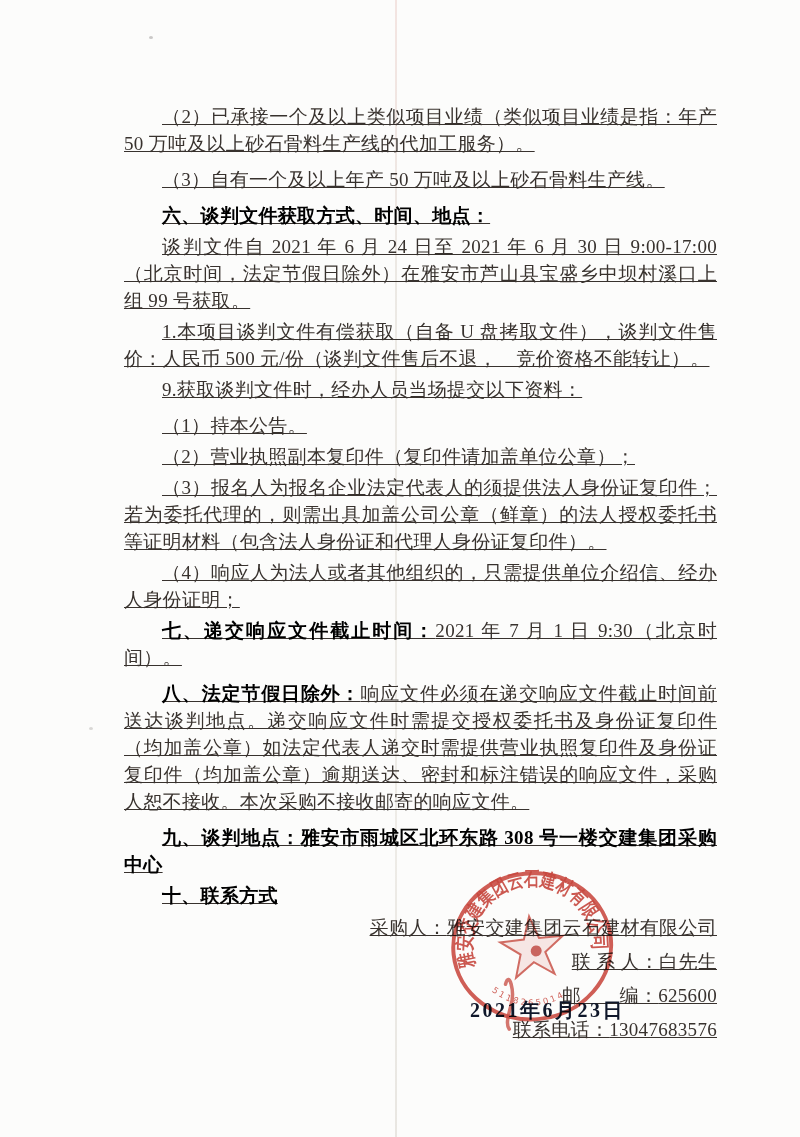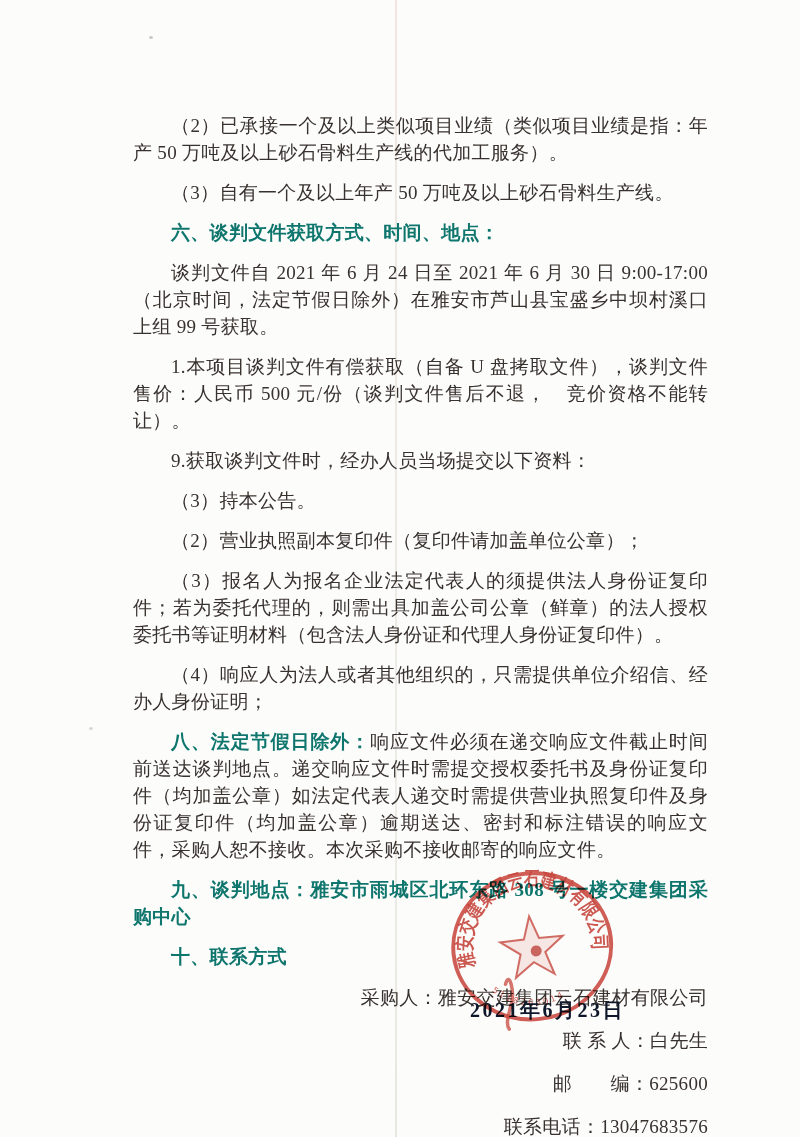--- a/index.html
+++ b/index.html
@@ -23,23 +23,23 @@
   .dot { position: absolute; border-radius: 50%; z-index: 0; }
   .d1 { left: 149px; top: 36px; width: 4px; height: 3px; background: #a9a7a5; opacity: .6; filter: blur(.5px); }
   .d2 { left: 89px; top: 727px; width: 4px; height: 3px; background: #c2c0bd; opacity: .6; filter: blur(.5px); }
   .doc {
     position: absolute; left: 120px; top: 99px; width: 601px; z-index: 1;
     color: #38322e;
     font-size: 19px; line-height: 27px;
     text-align: justify;
     letter-spacing: 0.3px;
   }
-  .para { margin: 13px; text-indent: 2em; }
+  .para { margin: 4px; text-indent: 2em; text-decoration: underline; }
   .mt { margin-top: 9px; }
-  .lead { font-weight: bold; color: #0f766e; }
+  .lead { font-weight: bold; color: #000000; }
   .contacts { margin-top: 2px; padding-left: 75px; }
   .contact { line-height: 30px; text-align: right; }
   .seal {
     position: absolute; left: 444px; top: 863px; width: 182px; height: 172px;
     z-index: 3; transform: rotate(-6deg);
     mix-blend-mode: multiply; opacity: .92;
   }
   .seal svg { display: block; }
   .date {
     position: absolute; left: 451px; top: 997px; z-index: 2;
@@ -64,28 +64,29 @@
     <p class="para mt"><span class="lead"></span><span>（3）自有一个及以上年产 50 万吨及以上砂石骨料生产线。</span></p>
 
     <p class="para mt"><span class="lead">六、谈判文件获取方式、时间、地点：</span><span></span></p>
 
     <p class="para"><span class="lead"></span><span>谈判文件自 2021 年 6 月 24 日至 2021 年 6 月 30 日 9:00-17:00（北京时间，法定节假日除外）在雅安市芦山县宝盛乡中坝村溪口上组 99 号获取。</span></p>
 
     <p class="para"><span class="lead"></span><span>1.本项目谈判文件有偿获取（自备 U 盘拷取文件），谈判文件售价：人民币 500 元/份（谈判文件售后不退，　竞价资格不能转让）。</span></p>
 
     <p class="para"><span class="lead"></span><span>9.获取谈判文件时，经办人员当场提交以下资料：</span></p>
 
-    <p class="para mt"><span class="lead"></span><span>（3）持本公告。</span></p>
+    <p class="para mt"><span class="lead"></span><span>（1）持本公告。</span></p>
 
     <p class="para"><span class="lead"></span><span>（2）营业执照副本复印件（复印件请加盖单位公章）；</span></p>
 
     <p class="para"><span class="lead"></span><span>（3）报名人为报名企业法定代表人的须提供法人身份证复印件；若为委托代理的，则需出具加盖公司公章（鲜章）的法人授权委托书等证明材料（包含法人身份证和代理人身份证复印件）。</span></p>
 
     <p class="para"><span class="lead"></span><span>（4）响应人为法人或者其他组织的，只需提供单位介绍信、经办人身份证明；</span></p>
 
+    <p class="para"><span class="lead">七、递交响应文件截止时间：</span><span>2021 年 7 月 1 日 9:30（北京时间）。</span></p>
 
     <p class="para mt"><span class="lead">八、法定节假日除外：</span><span>响应文件必须在递交响应文件截止时间前送达谈判地点。递交响应文件时需提交授权委托书及身份证复印件（均加盖公章）如法定代表人递交时需提供营业执照复印件及身份证复印件（均加盖公章）逾期送达、密封和标注错误的响应文件，采购人恕不接收。本次采购不接收邮寄的响应文件。</span></p>
 
     <p class="para mt"><span class="lead">九、谈判地点：</span><span class="lead">雅安市雨城区北环东路 308 号一楼交建集团采购中心</span></p>
 
     <p class="para"><span class="lead">十、联系方式</span><span></span></p>
 
     <div class="contacts">
       <p class="para contact"><span>采购人：</span><span>雅安交建集团云石建材有限公司</span></p>
       <p class="para contact"><span>联 系 人：</span><span>白先生</span></p>

